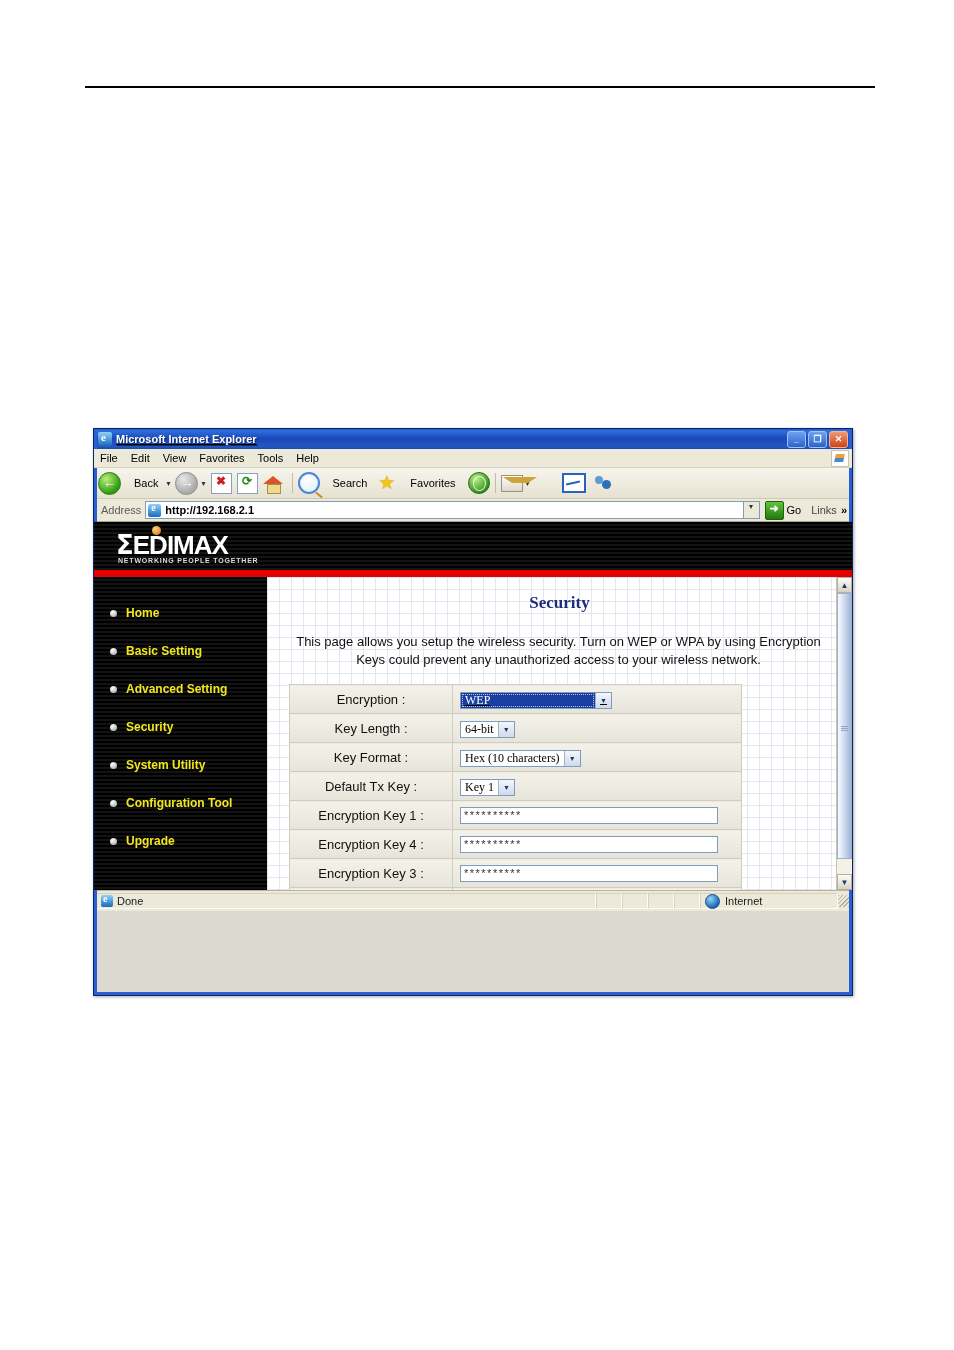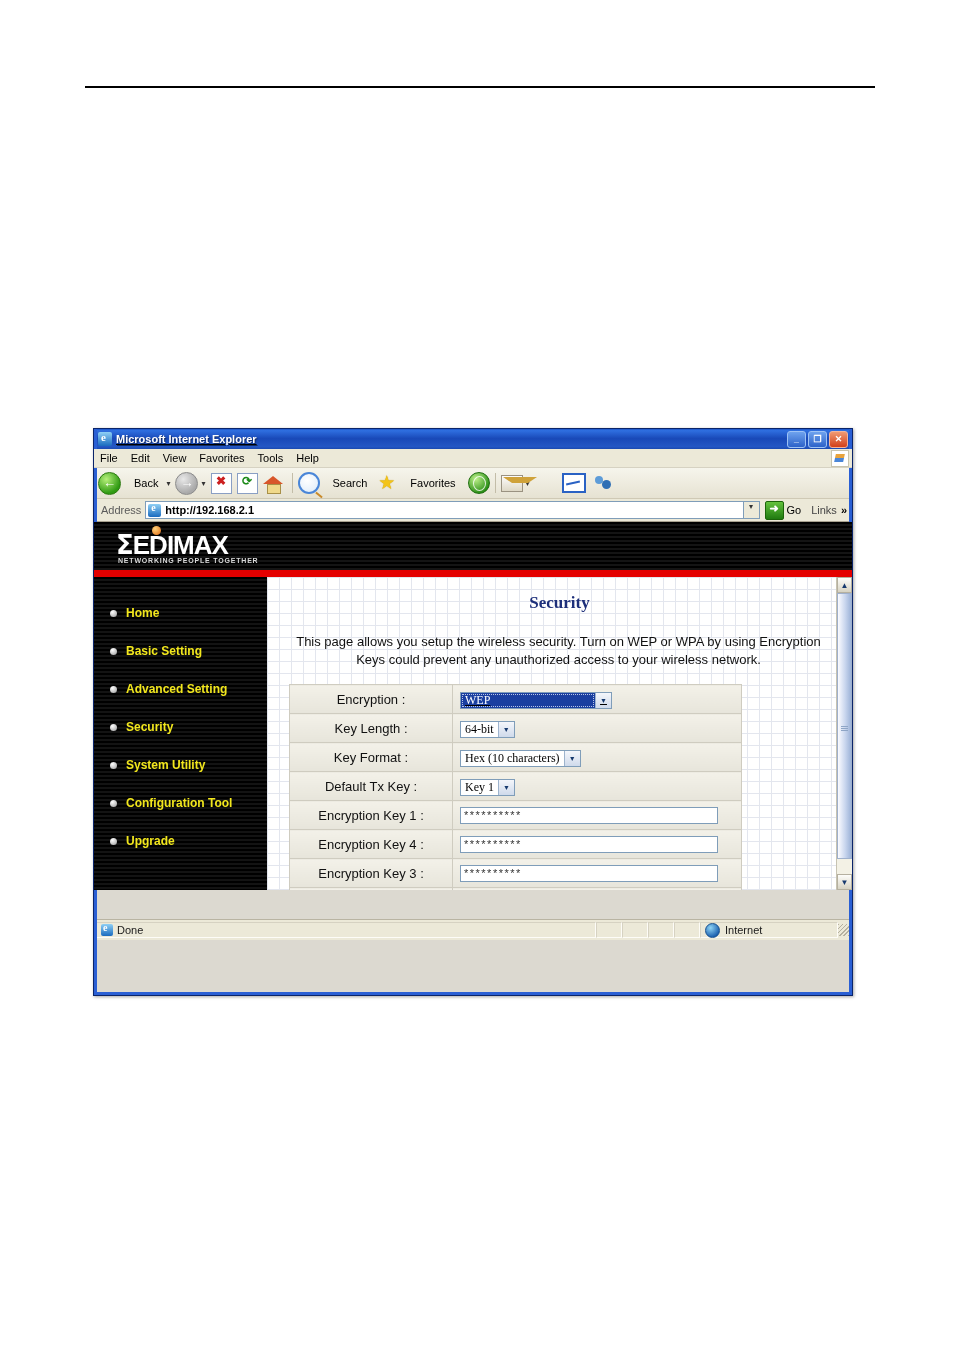--- a/index.html
+++ b/index.html
@@ -227,21 +227,21 @@
   .vs-thumb{
     position:absolute;left:0;right:0;top:0;height:266px;
     background:linear-gradient(to right,#fbfbff,#c9d6ee 55%,#9db3d8);
     border:1px solid #9fb0cc;box-sizing:border-box;
   }
   .vs-grip{position:absolute;left:3px;right:3px;top:50%;height:5px;
     background:repeating-linear-gradient(to bottom,#8ea5c6 0 1px,transparent 1px 2px);}
   
   .statusbar{
     height:20px;background:#ece9d8;border-top:1px solid #b9b4a2;
-    display:flex;align-items:center;padding:0 2px;margin-top:29px;
+    display:flex;align-items:center;padding:0 2px;
   }
   .sb-pane{
     display:flex;align-items:center;height:16px;padding:0 4px;
     border:1px solid #d6d2c2;border-right-color:#fdfcf7;border-bottom-color:#fdfcf7;
     box-sizing:border-box;
   }
   .sb-first{flex:1;}
   .sb-small{width:26px;}
   .sb-zone{width:138px;justify-content:flex-start;}
   .sb-ico{width:12px;height:12px;border-radius:2px;flex:none;margin-right:4px;

